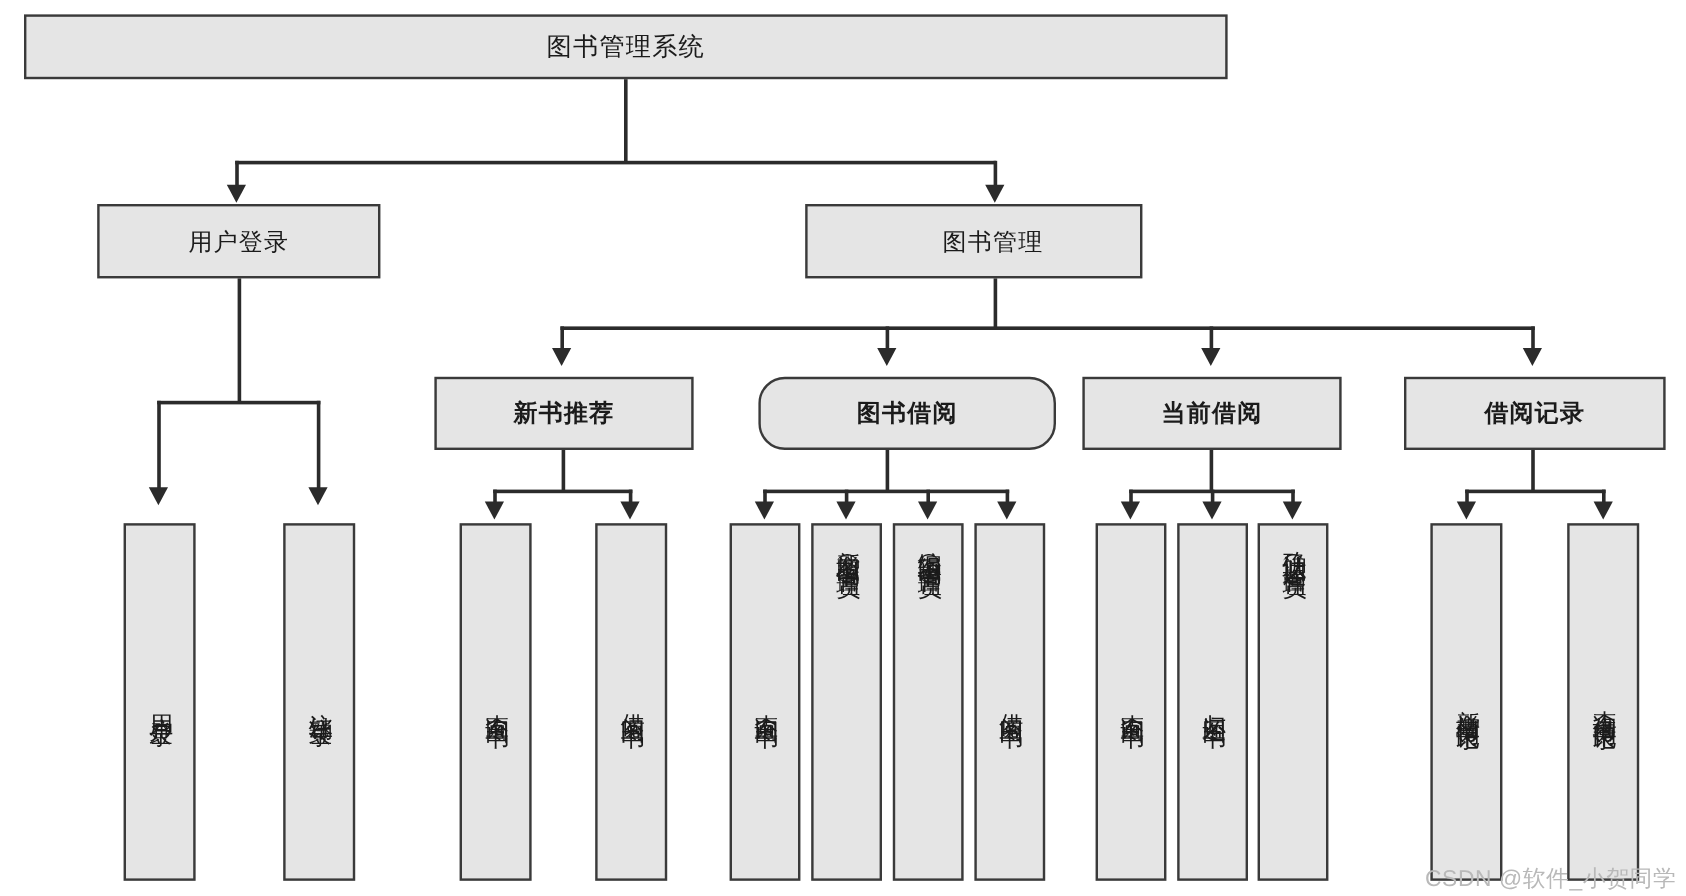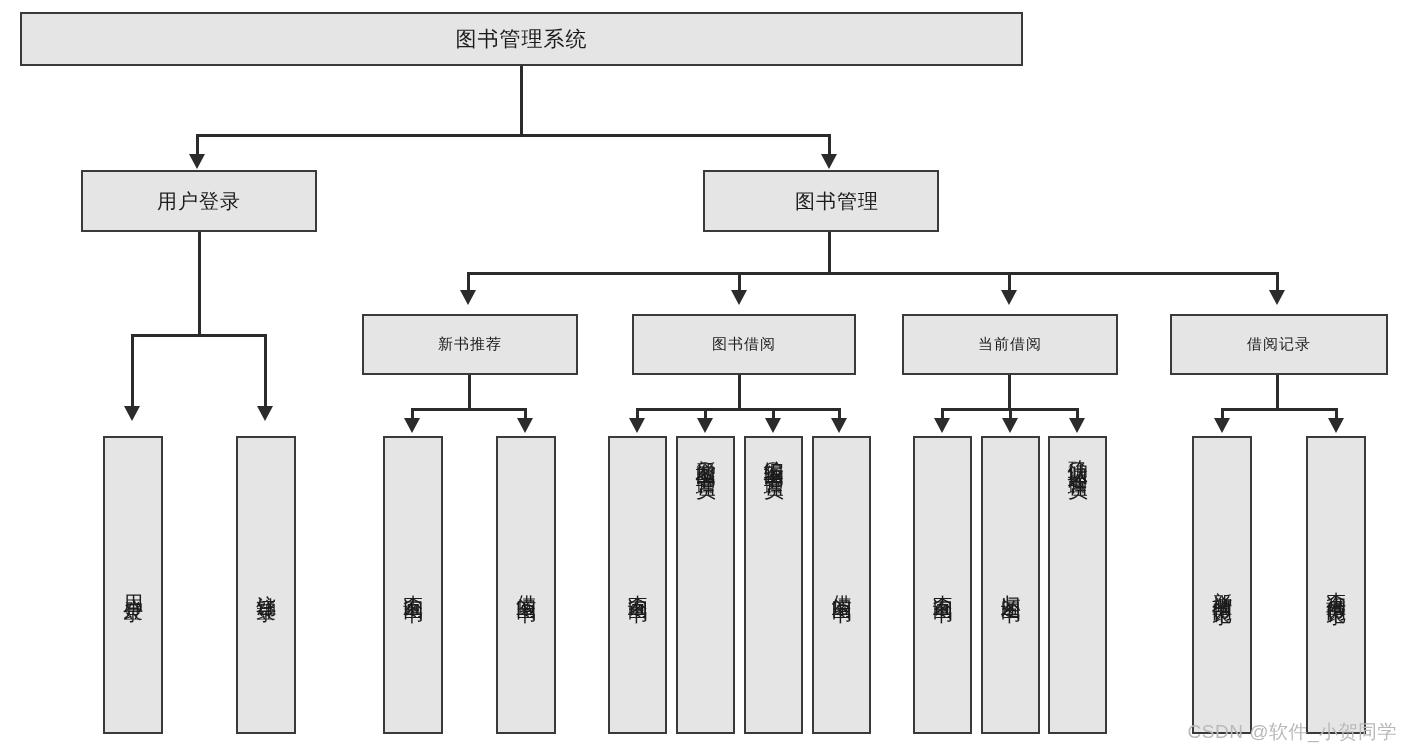--- a/index.html
+++ b/index.html
@@ -27,21 +27,22 @@
     color:#1b1b1b;
     letter-spacing:1px;
   }
   .node.root{
     font-size:21px;
   }
   .node.lvl2{
     font-size:20px;
   }
   .node.lvl3{
-    font-size:15px;
+    font-size:20px;
+    font-weight:bold;
   }
   
   .node.leaf{
     writing-mode:vertical-rl;
     text-orientation:upright;
     font-size:20px;
     line-height:1.18;
     letter-spacing:3px;
     padding:6px 0;
     align-items:center;
@@ -90,42 +91,42 @@
 
   <div class="vline" style="left:520px;top:66px;height:70px;"></div>
   <div class="hline" style="left:196px;top:134px;width:634px;"></div>
   <div class="vline" style="left:196px;top:134px;height:22px;"></div>
   <div class="vline" style="left:828px;top:134px;height:22px;"></div>
   <div class="arrow" style="left:189px;top:154px;"></div>
   <div class="arrow" style="left:821px;top:154px;"></div>
 
   <div class="node lvl2" style="left:81px;top:170px;width:236px;height:62px;">用户登录</div>
 
-  <div class="node lvl2" style="left:703px;top:170px;width:236px;height:62px;padding-left:32px;">图书管理</div>
+  <div class="node lvl2" style="left:671px;top:170px;width:281px;height:62px;padding-left:32px;">图书管理</div>
 
   <div class="vline" style="left:198px;top:232px;height:104px;"></div>
   <div class="hline" style="left:131px;top:334px;width:136px;"></div>
   <div class="vline" style="left:131px;top:334px;height:74px;"></div>
   <div class="vline" style="left:264px;top:334px;height:74px;"></div>
   <div class="arrow" style="left:124px;top:406px;"></div>
   <div class="arrow" style="left:257px;top:406px;"></div>
 
   <div class="vline" style="left:828px;top:232px;height:42px;"></div>
   <div class="hline" style="left:467px;top:272px;width:812px;"></div>
   <div class="vline" style="left:467px;top:272px;height:20px;"></div>
   <div class="vline" style="left:738px;top:272px;height:20px;"></div>
   <div class="vline" style="left:1008px;top:272px;height:20px;"></div>
   <div class="vline" style="left:1276px;top:272px;height:20px;"></div>
   <div class="arrow" style="left:460px;top:290px;"></div>
   <div class="arrow" style="left:731px;top:290px;"></div>
   <div class="arrow" style="left:1001px;top:290px;"></div>
   <div class="arrow" style="left:1269px;top:290px;"></div>
 
   <div class="node lvl3" style="left:362px;top:314px;width:216px;height:61px;">新书推荐</div>
-  <div class="node lvl3" style="left:632px;top:314px;width:224px;height:61px;">图书借阅</div>
+  <div class="node lvl3" style="left:632px;top:314px;width:248px;height:61px;border-radius:22px;">图书借阅</div>
   <div class="node lvl3" style="left:902px;top:314px;width:216px;height:61px;">当前借阅</div>
   <div class="node lvl3" style="left:1170px;top:314px;width:218px;height:61px;">借阅记录</div>
 
   <div class="vline" style="left:468px;top:375px;height:35px;"></div>
   <div class="hline" style="left:411px;top:408px;width:116px;"></div>
   <div class="vline" style="left:411px;top:408px;height:12px;"></div>
   <div class="vline" style="left:524px;top:408px;height:12px;"></div>
   <div class="arrow" style="left:404px;top:418px;"></div>
   <div class="arrow" style="left:517px;top:418px;"></div>
 

